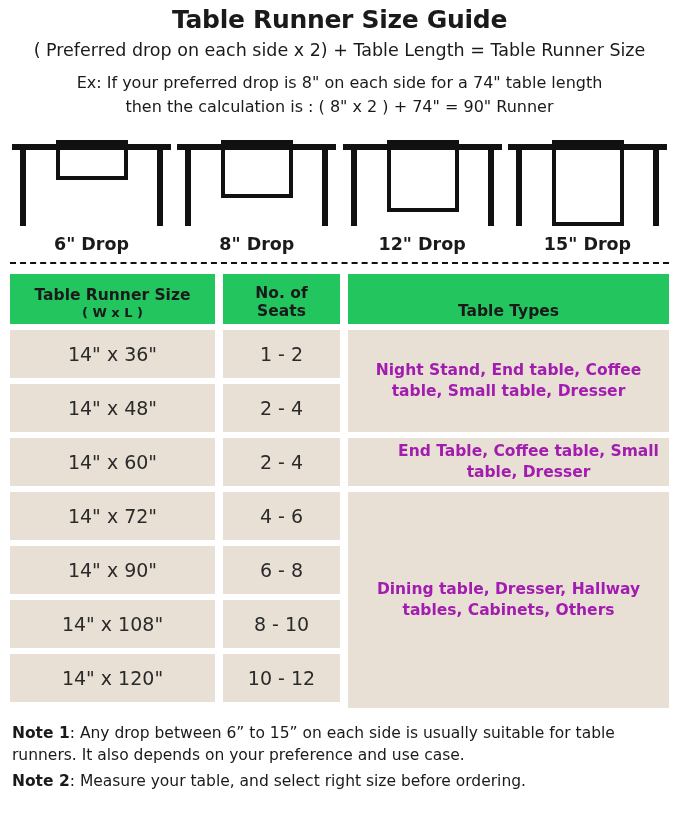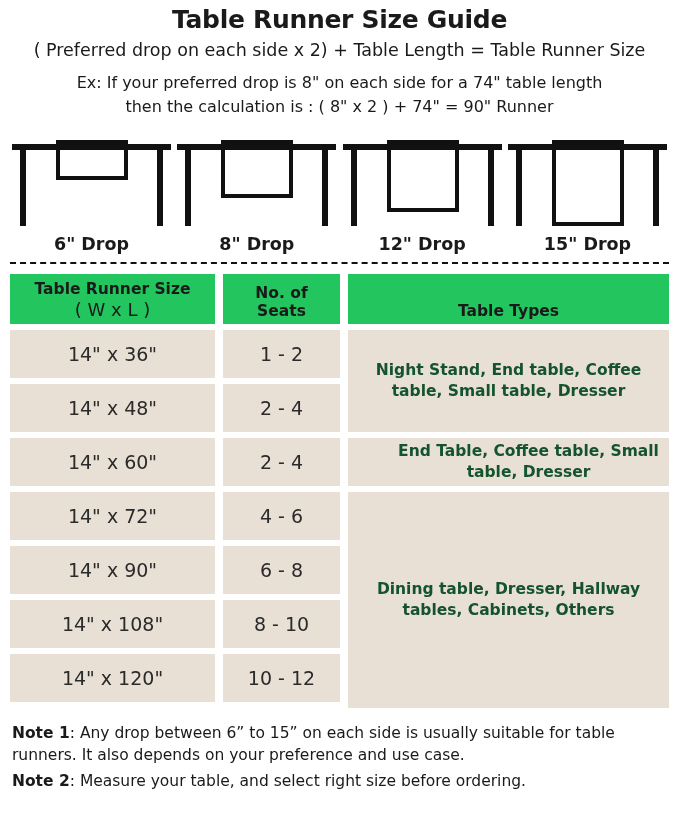--- a/index.html
+++ b/index.html
@@ -100,34 +100,34 @@
     padding: 4px 8px;
   }
   .head {
     background: #22c55e;
     font-weight: bold;
     font-size: 15.5px;
     height: 50px;
     justify-content: flex-end;
   }
   .head .sub {
-    font-weight: normal;
-    font-size: 18px;
+    font-weight: bold;
+    font-size: 13px;
     margin-top: 1px;
   }
   .row-cell {
     height: 48px;
     font-size: 19px;
     color: #2a2a2a;
   }
   .types-cell {
     font-weight: bold;
     font-size: 15.5px;
     line-height: 1.32;
-    color: #14532d;
+    color: #a21caf;
   }
   .types-1 { height: 102px; }
   .types-2 { height: 48px; padding-left: 48px; }
   .types-3 { height: 216px; }
 
   
   .notes {
     margin-top: 8px;
     padding: 0 4px;
     font-size: 15.5px;

